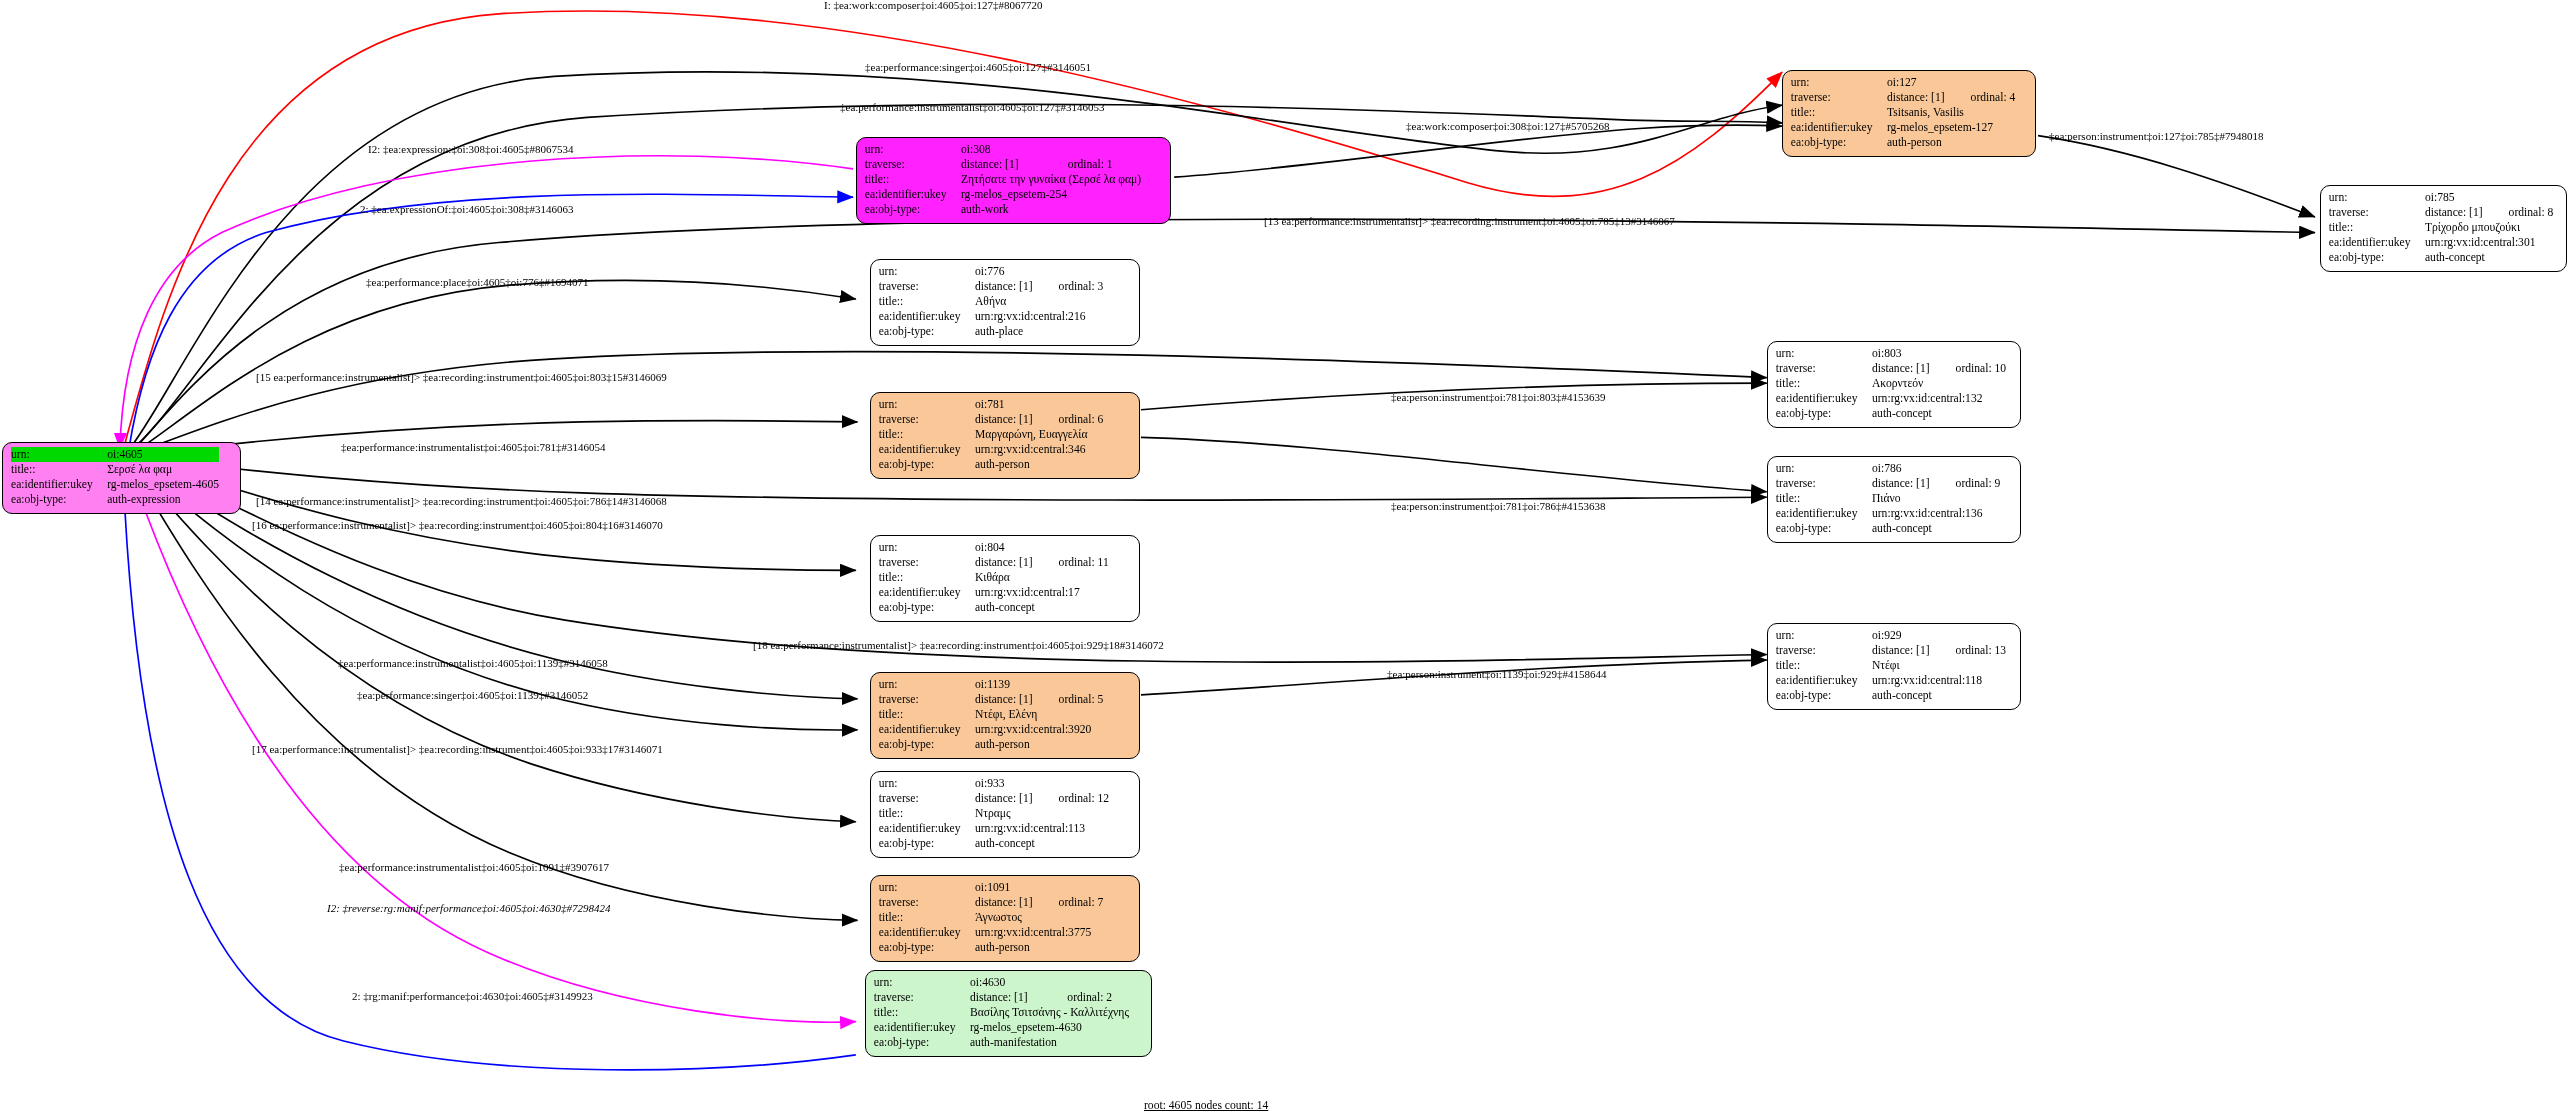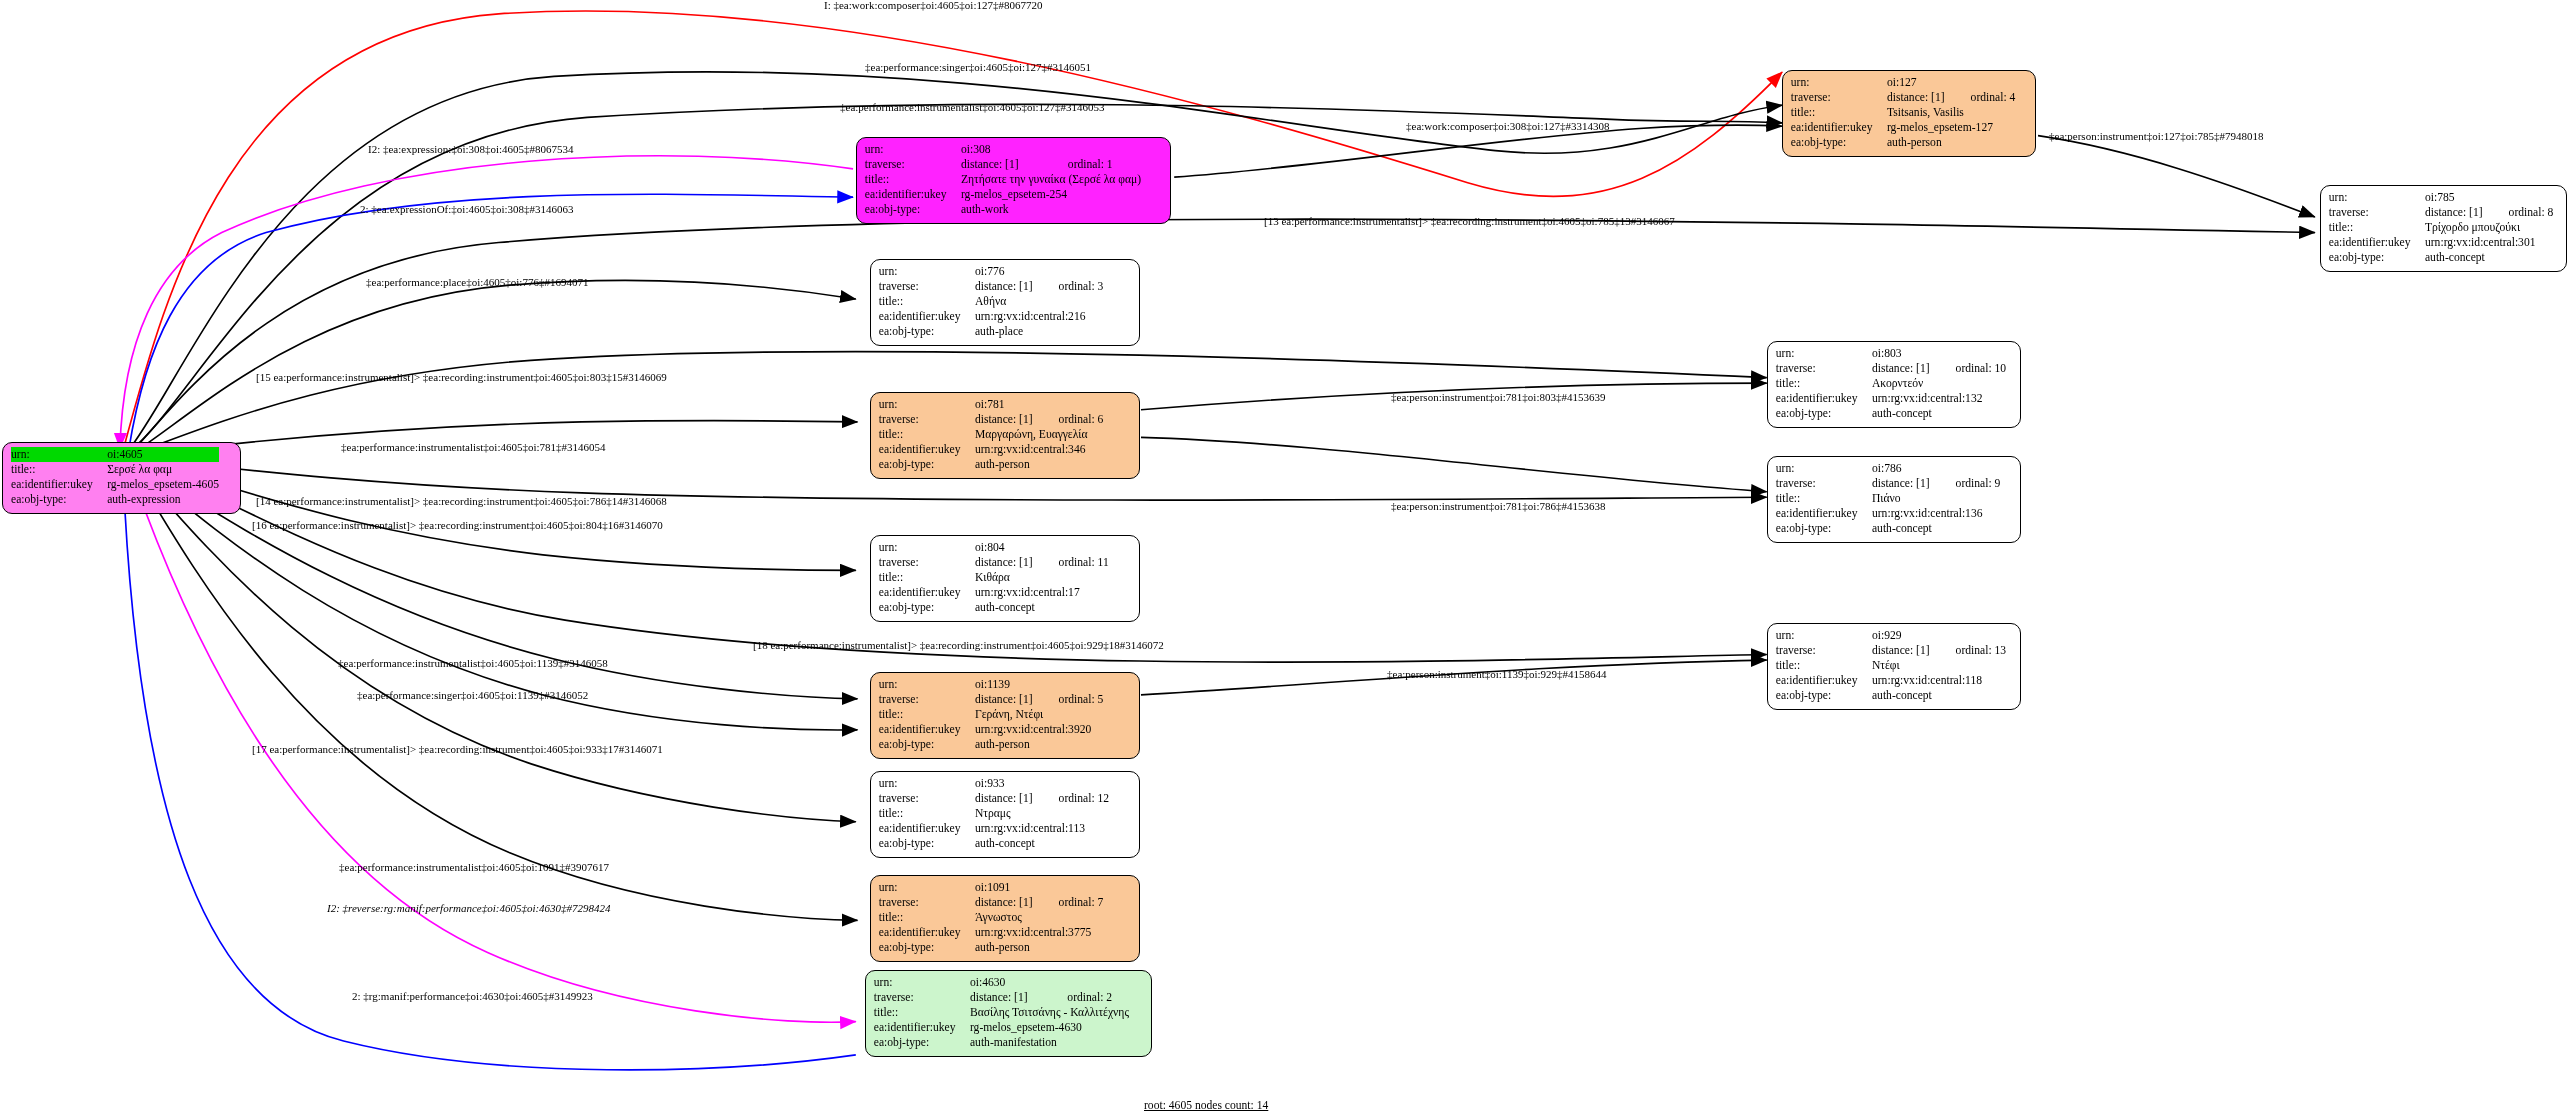--- a/index.html
+++ b/index.html
@@ -427,21 +427,21 @@
         <td class="v">oi:1139</td>
             <td></td>
       </tr>
       <tr>
         <td class="k">traverse:</td>
         <td class="v">distance: [1]</td>
         <td class="v2">ordinal: 5</td>
       </tr>
       <tr>
         <td class="k">title::</td>
-        <td class="v" colspan="2">Γεράνη, Ντέφι</td>
+        <td class="v" colspan="2">Ντέφι, Ελένη</td>
       </tr>
       <tr>
         <td class="k">ea:identifier:ukey</td>
         <td class="v" colspan="2">urn:rg:vx:id:central:3920</td>
       </tr>
       <tr>
         <td class="k">ea:obj-type:</td>
         <td class="v" colspan="2">auth-person</td>
       </tr>
     </tbody>
@@ -531,21 +531,21 @@
         <td class="k">ea:obj-type:</td>
         <td class="v" colspan="2">auth-manifestation</td>
       </tr>
     </tbody>
       </table>
   </div>
 
   <div class="edge-label" style="left:824px; top:0px;">I: ‡ea:work:composer‡oi:4605‡oi:127‡#8067720</div>
   <div class="edge-label" style="left:865px; top:62px;">‡ea:performance:singer‡oi:4605‡oi:127‡#3146051</div>
   <div class="edge-label" style="left:840px; top:102px;">‡ea:performance:instrumentalist‡oi:4605‡oi:127‡#3146053</div>
-  <div class="edge-label" style="left:1406px; top:121px;">‡ea:work:composer‡oi:308‡oi:127‡#3314308</div>
+  <div class="edge-label" style="left:1406px; top:121px;">‡ea:work:composer‡oi:308‡oi:127‡#5705268</div>
   <div class="edge-label" style="left:2049px; top:131px;">‡ea:person:instrument‡oi:127‡oi:785‡#7948018</div>
   <div class="edge-label" style="left:368px; top:144px;">I2: ‡ea:expression:‡oi:308‡oi:4605‡#8067534</div>
   <div class="edge-label" style="left:360px; top:204px;">2: ‡ea:expressionOf:‡oi:4605‡oi:308‡#3146063</div>
   <div class="edge-label" style="left:1264px; top:216px;">[13 ea:performance:instrumentalist]&gt; ‡ea:recording:instrument‡oi:4605‡oi:785‡13#3146067</div>
   <div class="edge-label" style="left:366px; top:277px;">‡ea:performance:place‡oi:4605‡oi:776‡#1694071</div>
   <div class="edge-label" style="left:256px; top:372px;">[15 ea:performance:instrumentalist]&gt; ‡ea:recording:instrument‡oi:4605‡oi:803‡15#3146069</div>
   <div class="edge-label" style="left:1391px; top:392px;">‡ea:person:instrument‡oi:781‡oi:803‡#4153639</div>
   <div class="edge-label" style="left:341px; top:442px;">‡ea:performance:instrumentalist‡oi:4605‡oi:781‡#3146054</div>
   <div class="edge-label" style="left:1391px; top:501px;">‡ea:person:instrument‡oi:781‡oi:786‡#4153638</div>
   <div class="edge-label" style="left:256px; top:496px;">[14 ea:performance:instrumentalist]&gt; ‡ea:recording:instrument‡oi:4605‡oi:786‡14#3146068</div>

